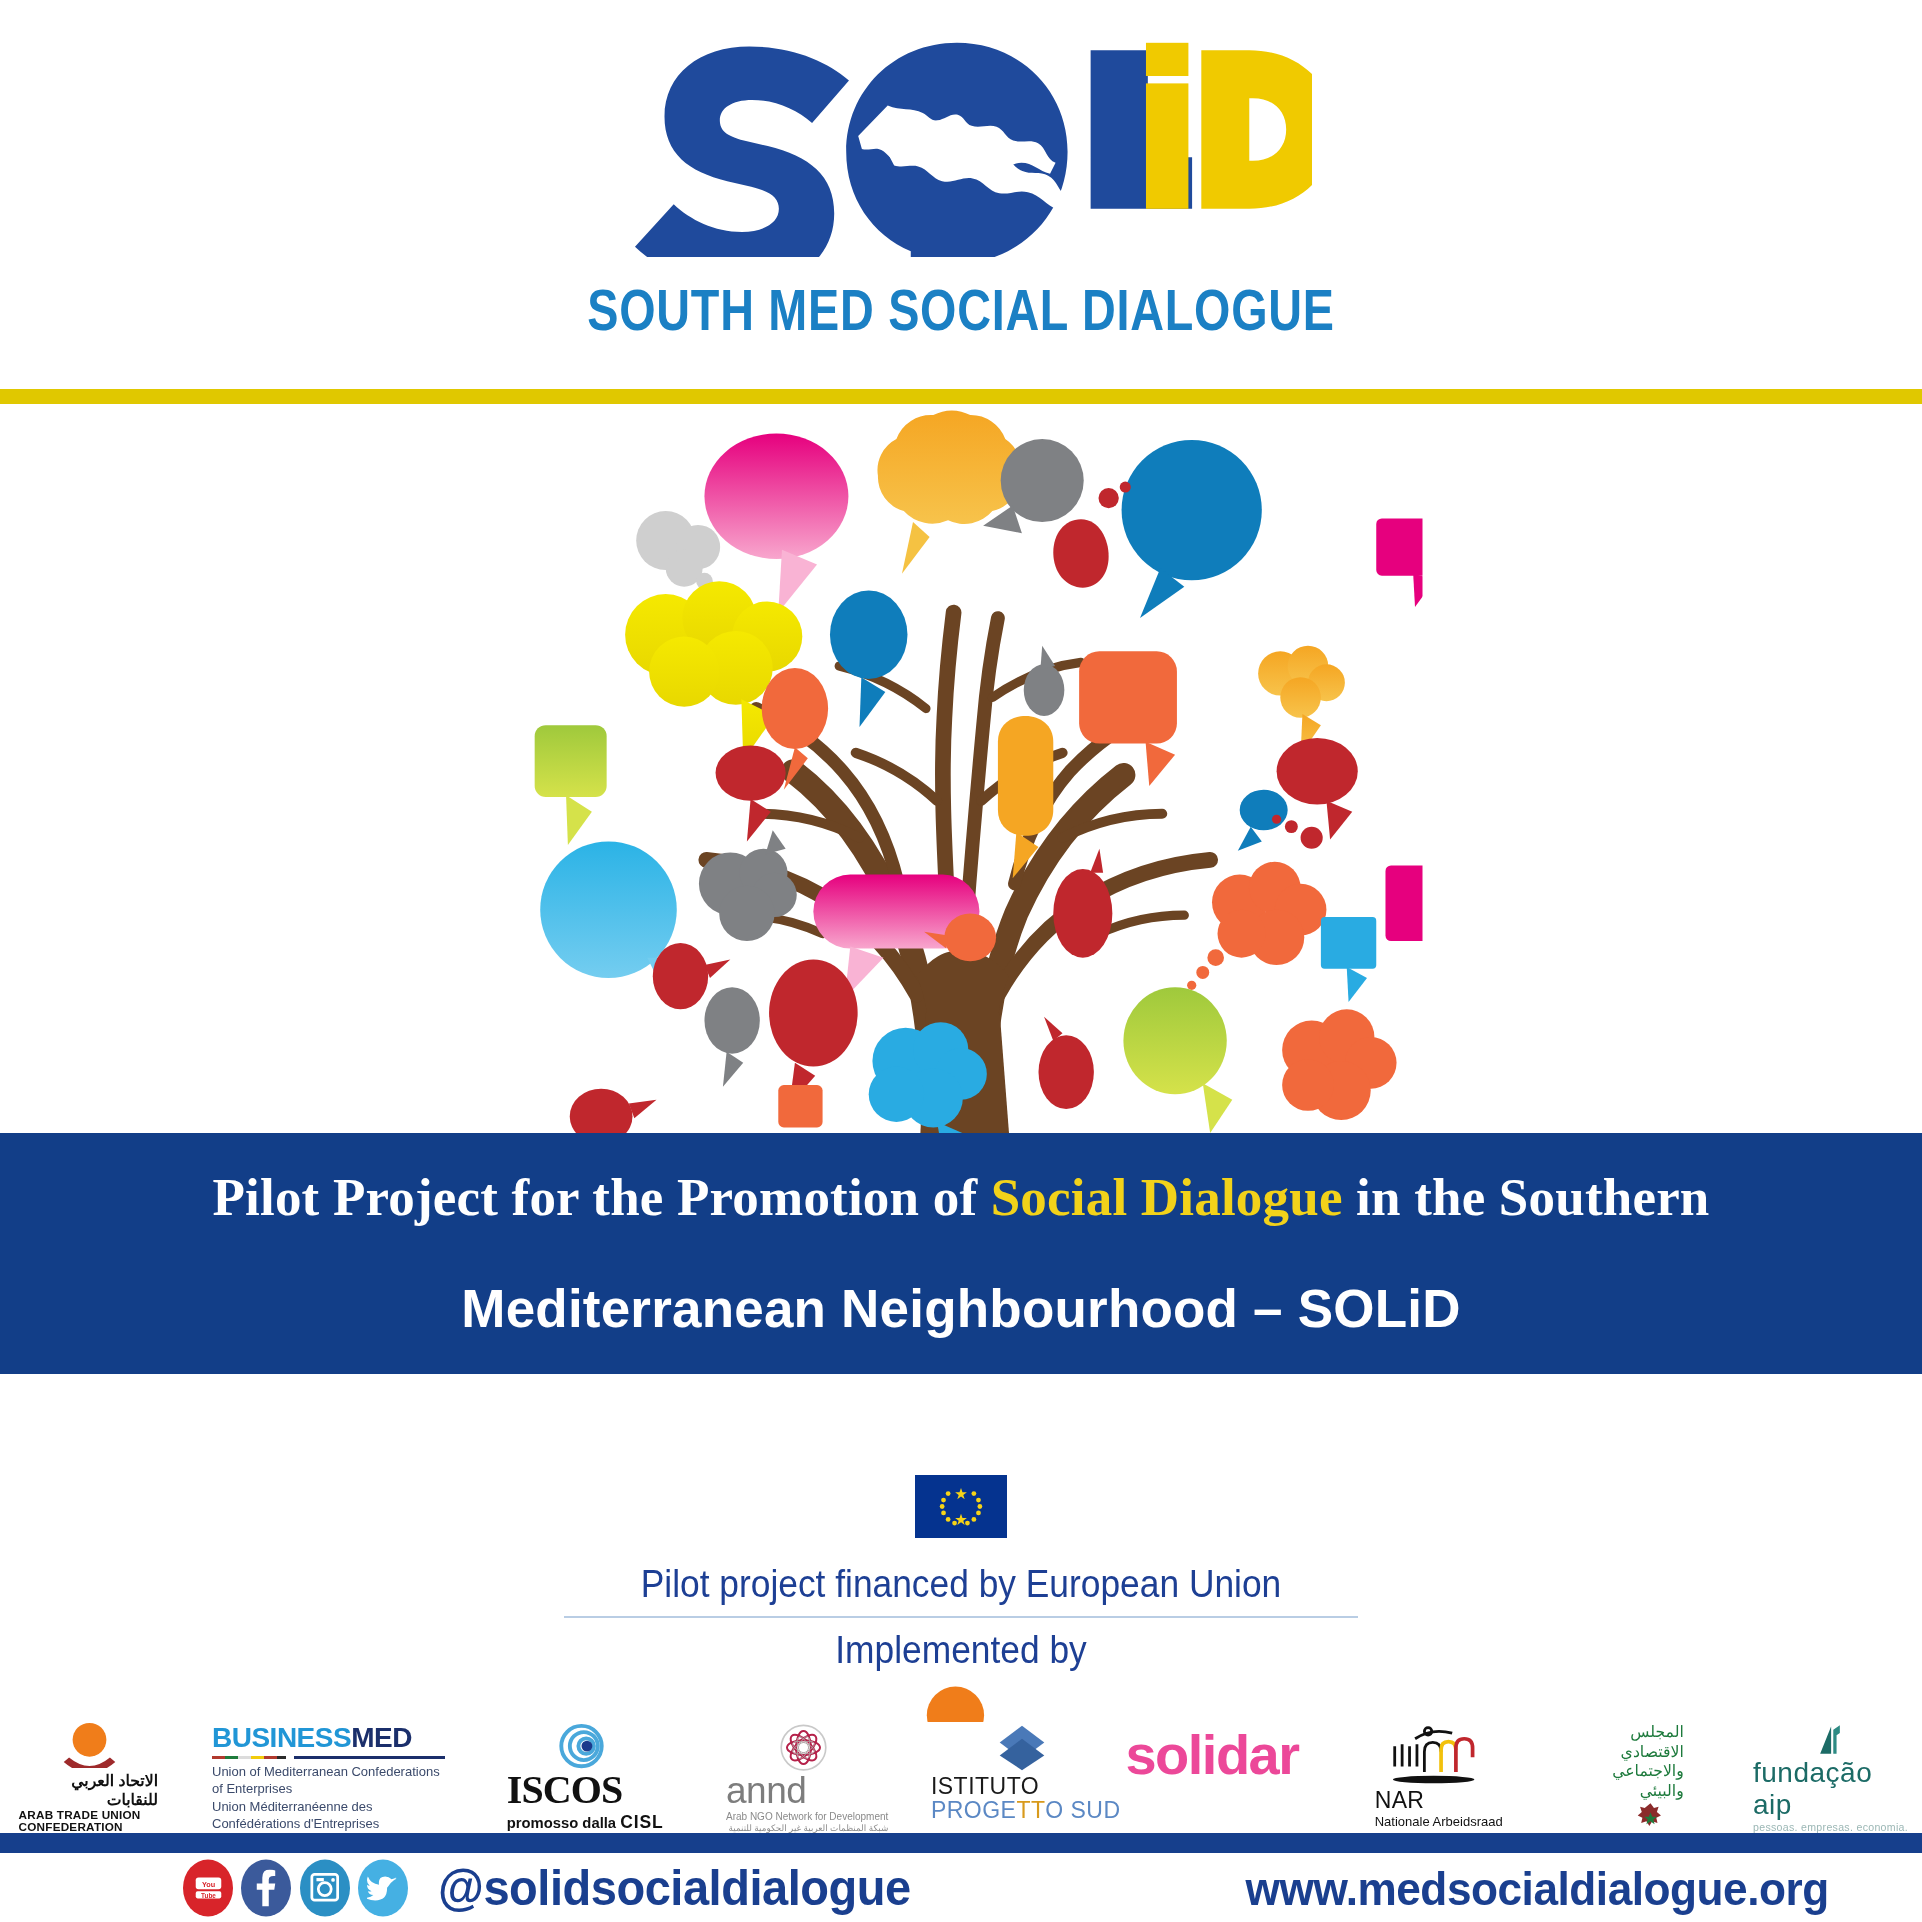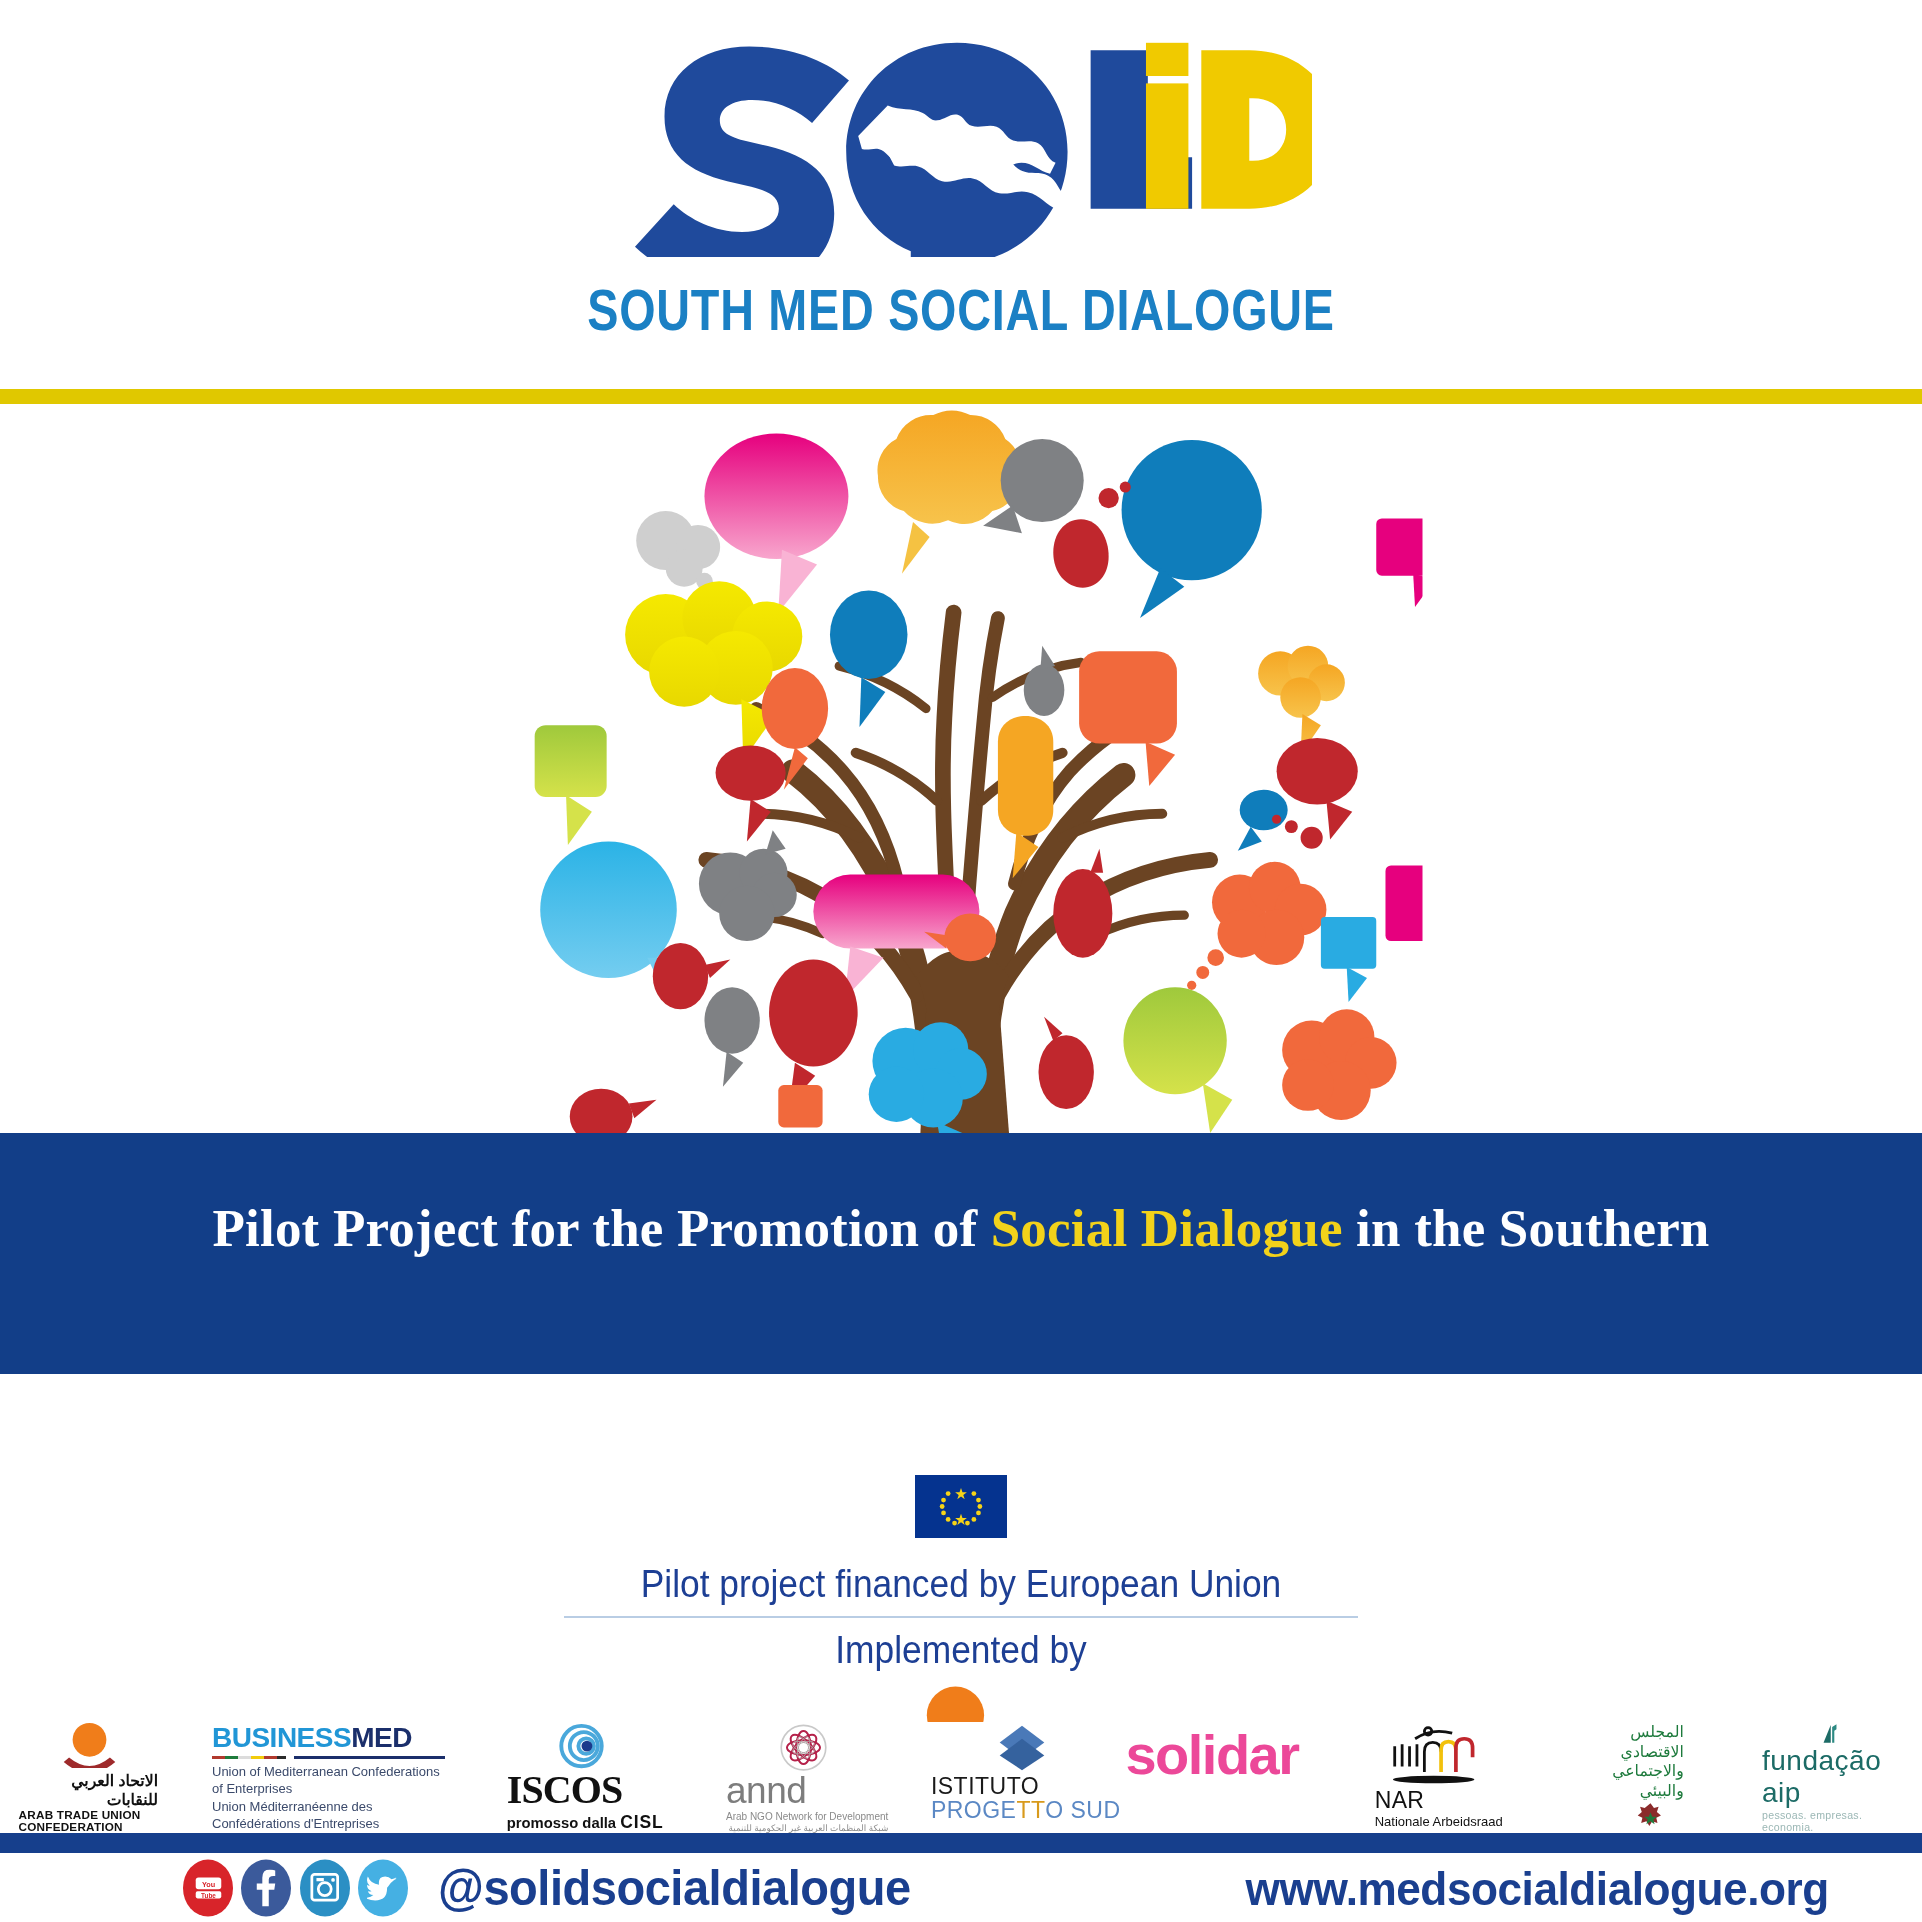--- a/index.html
+++ b/index.html
@@ -93,21 +93,21 @@
   .nar-txt{margin-left:7.4px;}
   .nar-1{font-size:23px;color:#111;letter-spacing:0.3px;}
   .nar-2{font-size:13px;color:#111;}
 
   
   .cese{left:1574px;width:148px;align-items:center;justify-content:flex-end;}
   .cese-ar{font-size:15.7px;color:#1d7a3c;direction:rtl;text-align:right;line-height:1.25;}
 
   
   .faip{left:1744px;width:171px;align-items:center;}
-  .faip-txt{margin-left:18px;}
+  .faip-txt{margin-left:9px;}
   .faip-1{font-size:28px;color:#1c6b66;letter-spacing:0.5px;}
   .faip-2{font-size:10.6px;color:#9bb7b5;letter-spacing:0.3px;}
 
   
   .thin-bar{position:absolute;left:0;top:1833px;width:1922px;height:20px;background:#163f8c;}
 
   
   .footer{position:absolute;left:16px;top:1853px;width:1922px;height:69px;background:#fff;
           display:flex;align-items:center;margin-left:38px;}
   .social{position:absolute;left:129px;top:50%;transform:translateY(-50%);display:flex;align-items:center;gap:8.3px;}
@@ -351,20 +351,21 @@
         <circle cx="876" cy="738" r="28"></circle>
       </g>
 
       <ellipse cx="110" cy="772" rx="34" ry="30" fill="#c0272d"></ellipse>
       <path d="M140 758 l30-4 -24 20 Z" fill="#c0272d"></path>
     </svg>
   </div>
 
   <div class="banner">
     <div class="banner-line l1"><span>Pilot Project for the Promotion of </span><span class="hl">Social Dialogue</span><span> in the Southern</span></div>
+    <div class="banner-line">Mediterranean Neighbourhood – SOLiD</div>
   </div>
 
   <div class="funding">
     <div class="eu-flag">
       <svg width="92" height="63" viewBox="0 0 100 68">
         <rect width="100" height="68" fill="#05338f"></rect>
         <g fill="#f7d417">
           <polygon points="50,14 51.6,18.6 56.4,18.6 52.5,21.4 54,26 50,23.2 46,26 47.5,21.4 43.6,18.6 48.4,18.6"></polygon>
           <polygon points="50,42 51.6,46.6 56.4,46.6 52.5,49.4 54,54 50,51.2 46,54 47.5,49.4 43.6,46.6 48.4,46.6" transform="translate(0,0)"></polygon>
           <circle cx="36" cy="20" r="2.6"></circle>

